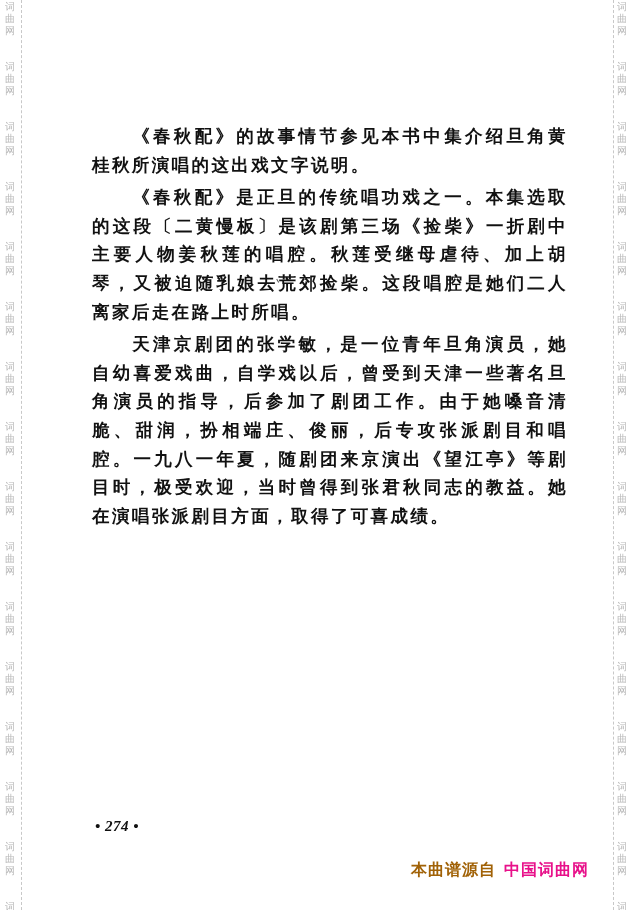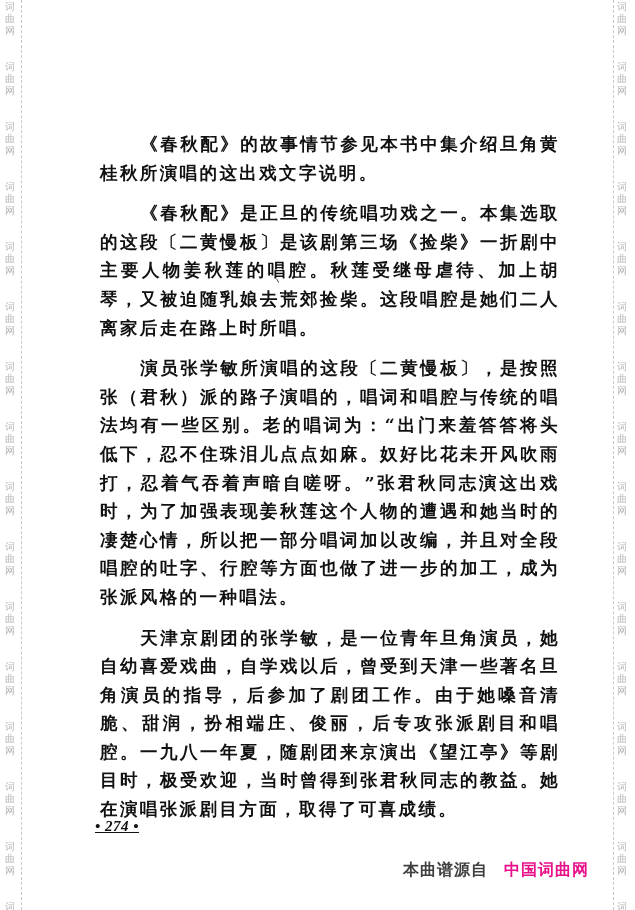--- a/index.html
+++ b/index.html
@@ -42,53 +42,52 @@
       text-align: center;
     }
     .wm-group span { display: block; height: 12px; }
     .content {
       position: absolute;
       left: 88px;
       top: 118px;
       width: 484px;
     }
     .para {
-      margin: 12px;
+      margin: 4px;
       font-size: 17.5px;
       line-height: 28.6px;
       letter-spacing: 2.4px;
       text-align: justify;
       text-indent: 2.3em;
       word-break: break-all;
       font-weight: 600;
     }
     .page-number {
       position: absolute;
       left: 95px;
       top: 818px;
       font-family: "Liberation Serif", serif;
       font-style: italic;
       font-weight: bold;
       font-size: 15px;
       color: #111;
       letter-spacing: 0.5px;
-      text-decoration: underline;
     }
     .footer-note {
       position: absolute;
       left: 403px;
       top: 860px;
       font-family: "DejaVu Sans", sans-serif;
       font-weight: bold;
       font-size: 16px;
       line-height: 20px;
       white-space: nowrap;
     }
-    .footer-prefix { color: #404040; letter-spacing: 1px; }
-    .footer-site { color: #e8118a; margin-left: 16px; letter-spacing: 1px; }
+    .footer-prefix { color: #a16207; letter-spacing: 1px; margin-left: 8px; }
+    .footer-site { color: #e8118a; margin-left: 8px; letter-spacing: 1px; }
     .scan-tick {
       position: absolute;
       left: 277px;
       top: 278px;
       width: 3px;
       height: 4px;
       border-left: 1px solid #555;
       transform: rotate(-30deg);
     }
   </style>
@@ -255,21 +254,20 @@
     </div>
     <div class="wm-group" style="top: 901px; left: 2px;">
       <span>词</span>
     </div>
   </div>
 <div class="dash-line dash-right"></div>
 
 <div class="content">
   <p class="para">《春秋配》的故事情节参见本书中集介绍旦角黄桂秋所演唱的这出戏文字说明。</p>
   <p class="para">《春秋配》是正旦的传统唱功戏之一。本集选取的这段〔二黄慢板〕是该剧第三场《捡柴》一折剧中主要人物姜秋莲的唱腔。秋莲受继母虐待、加上胡琴，又被迫随乳娘去荒郊捡柴。这段唱腔是她们二人离家后走在路上时所唱。</p>
-  <p class="para">演员张学敏所演唱的这段〔二黄慢板〕，是按照张（君秋）派的路子演唱的，唱词和唱腔与传统的唱法均有一些区别。老的唱词为：“出门来羞答答将头低下，忍不住珠泪儿点点如麻。奴好比花未开风吹雨打，忍着气吞着声暗自嗟呀。”张君秋同志演这出戏时，为了加强表现姜秋莲这个人物的遭遇和她当时的凄楚心情，所以把一部分唱词加以改编，并且对全段唱腔的吐字、行腔等方面也做了进一步的加工，成为张派风格的一种唱法。</p>
   <p class="para">天津京剧团的张学敏，是一位青年旦角演员，她自幼喜爱戏曲，自学戏以后，曾受到天津一些著名旦角演员的指导，后参加了剧团工作。由于她嗓音清脆、甜润，扮相端庄、俊丽，后专攻张派剧目和唱腔。一九八一年夏，随剧团来京演出《望江亭》等剧目时，极受欢迎，当时曾得到张君秋同志的教益。她在演唱张派剧目方面，取得了可喜成绩。</p>
 </div>
 
 <div class="scan-tick"></div>
 
 <div class="page-number">• 274 •</div>
 
 <div class="footer-note">
   <span class="footer-prefix">本曲谱源自</span><span class="footer-site">中国词曲网</span>
 </div>

